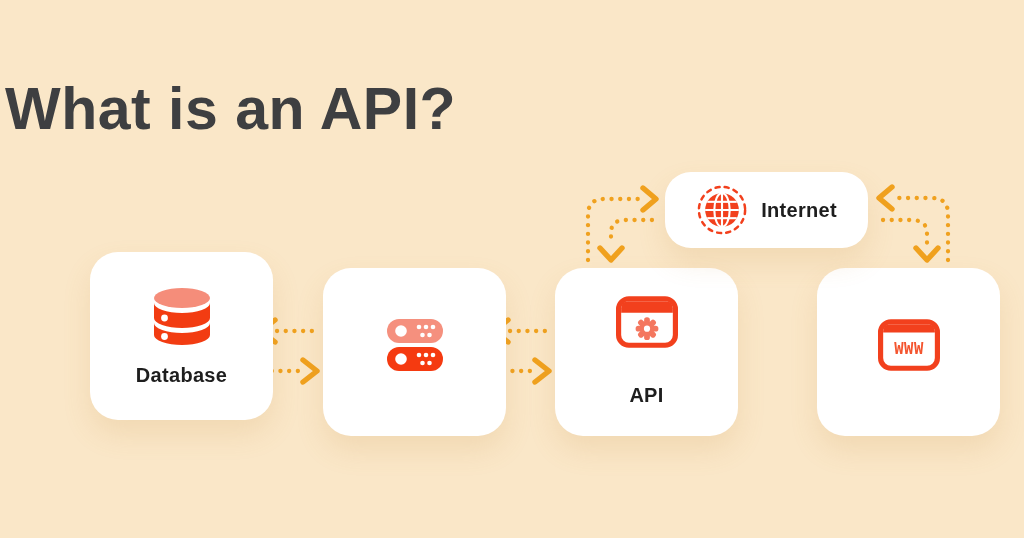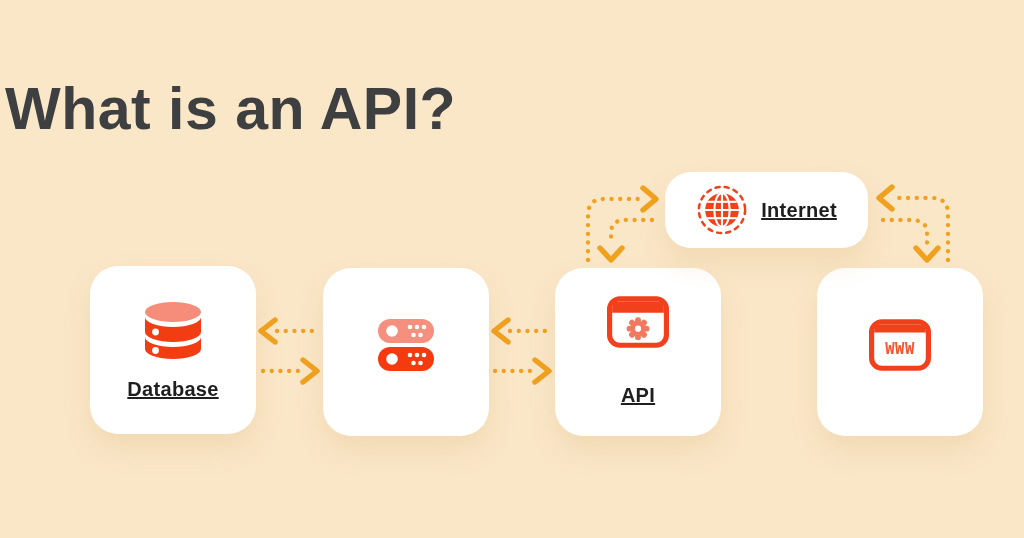--- a/index.html
+++ b/index.html
@@ -13,30 +13,30 @@
     margin:5px; text-align:left;
     font-size:59px; font-weight:700; letter-spacing:0.5px;
     color:#3E3F41;
   }
   .card {
     position:absolute; background:#FFFFFF; border-radius:28px;
     box-shadow:0 14px 28px rgba(198,143,70,0.16);
     display:flex; align-items:center; justify-content:center;
   }
   .node {
-    width:166px; height:168px;
+    width:183px; height:168px;
     flex-direction:column;
   }
   .node .icon { display:block; margin-bottom:15px; }
   .label {
     font-size:20px; font-weight:700; color:#1E1E1E;
-    text-align:right; line-height:1.22; letter-spacing:0.3px;text-decoration:underline;
+    text-align:right; line-height:1.22; letter-spacing:0.3px;
   }
   .node .label { max-width:136px; }
-  .node-database { left:90px;  top:266px; }
+  .node-database { left:90px;  top:252px; }
   .node-webserver{ left:323px; top:268px; }
   .node-api      { left:555px; top:268px;gap:20px; }
   .node-webapp   { left:817px; top:268px; }
   .node-internet {
     left:665px; top:172px; width:203px; height:76px;
     border-radius:26px; flex-direction:row; gap:13px;
   }
   .arrows { position:absolute; left:0; top:0; pointer-events:none; }
   .dots {
     fill:none; stroke:#F0A11E; stroke-width:4.3;

